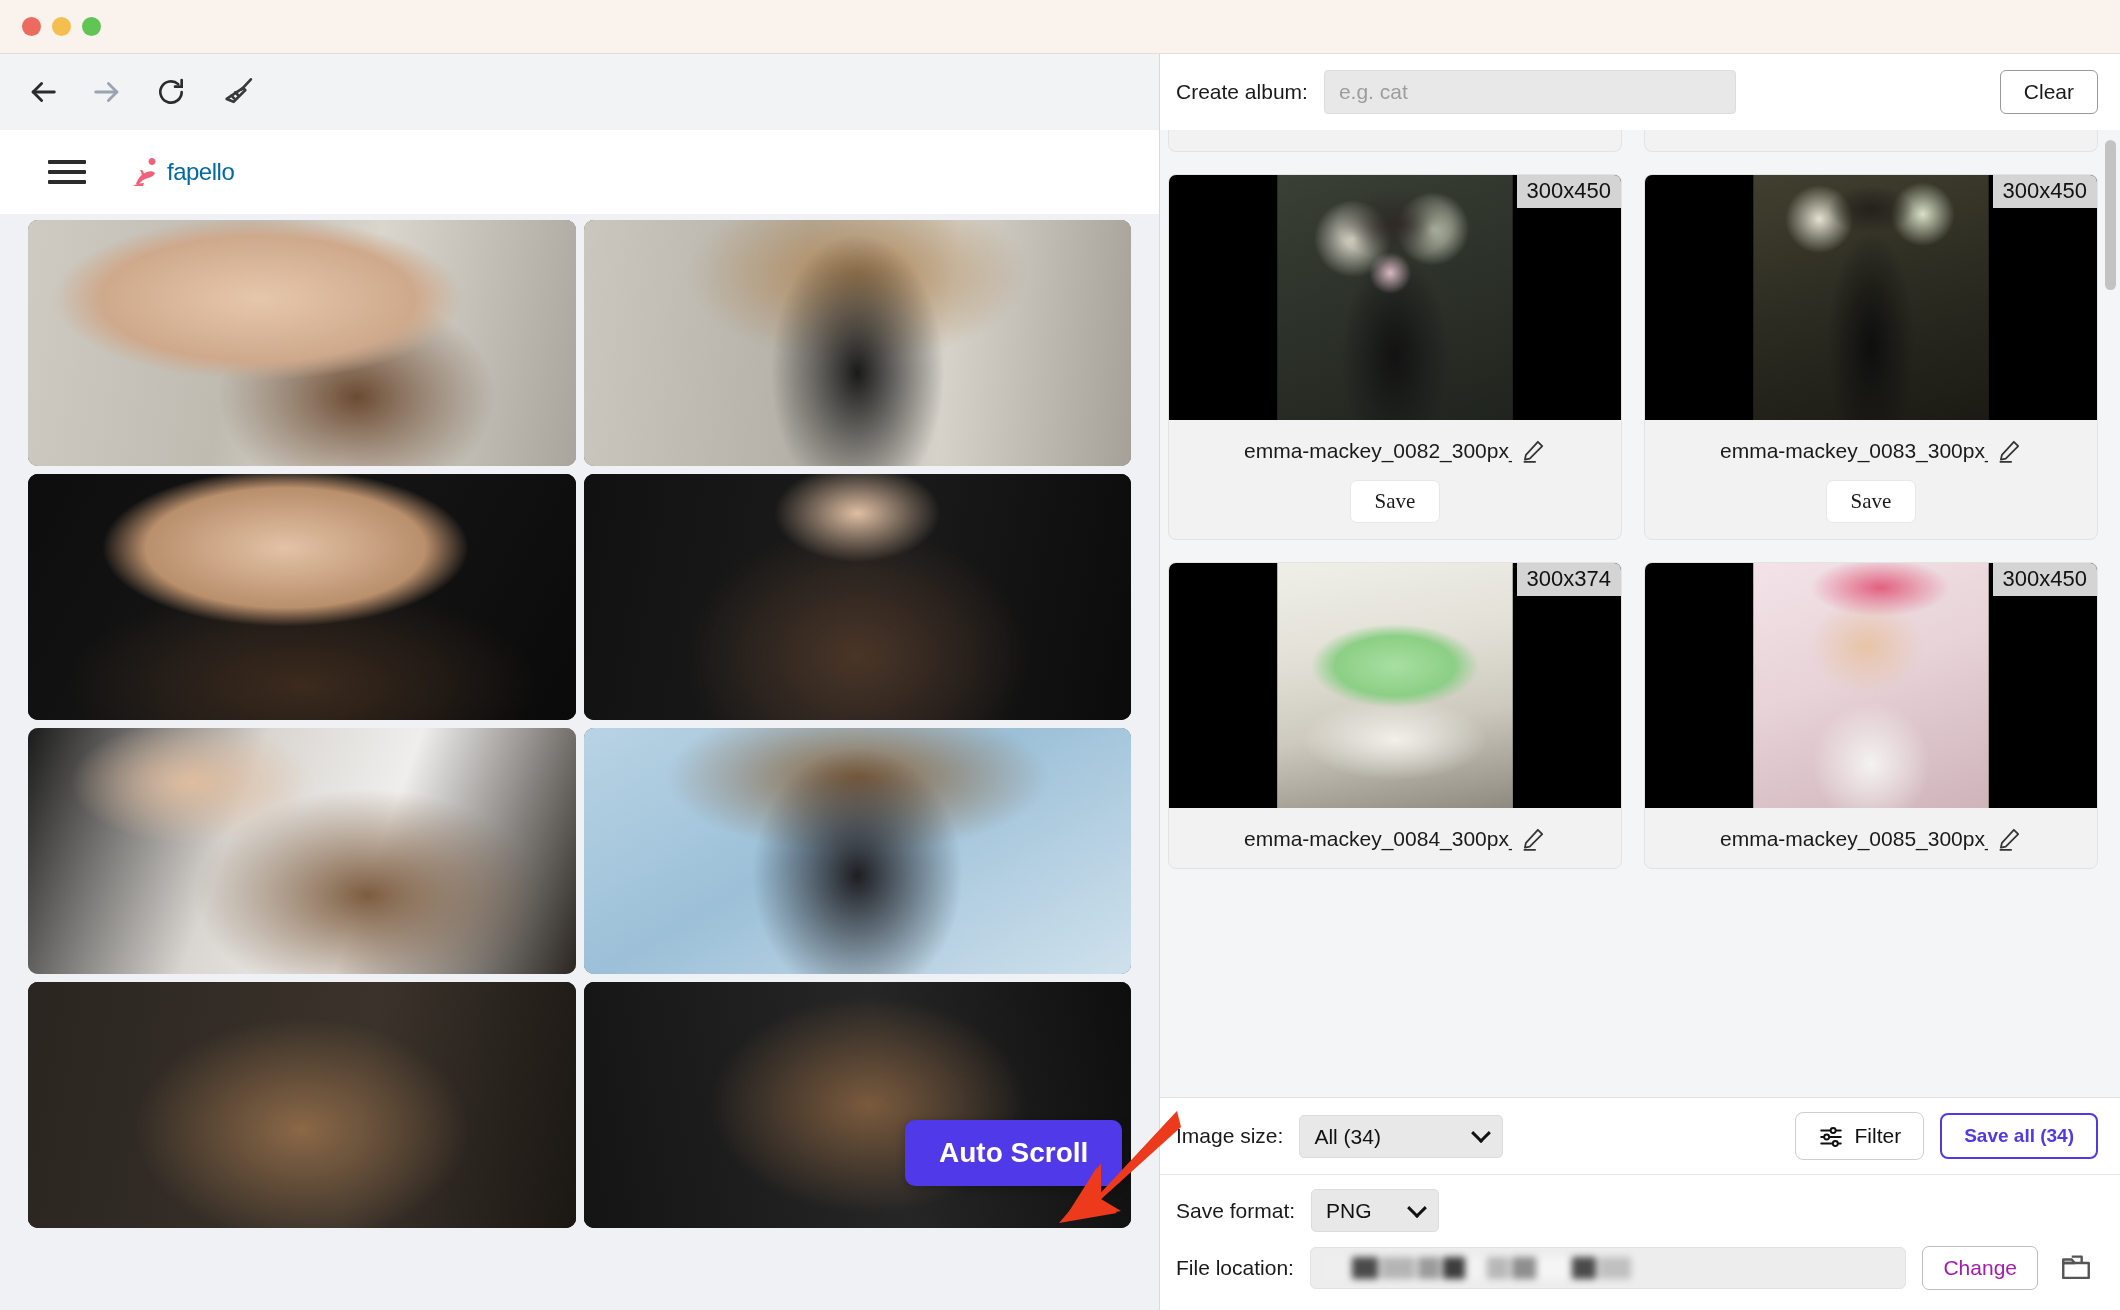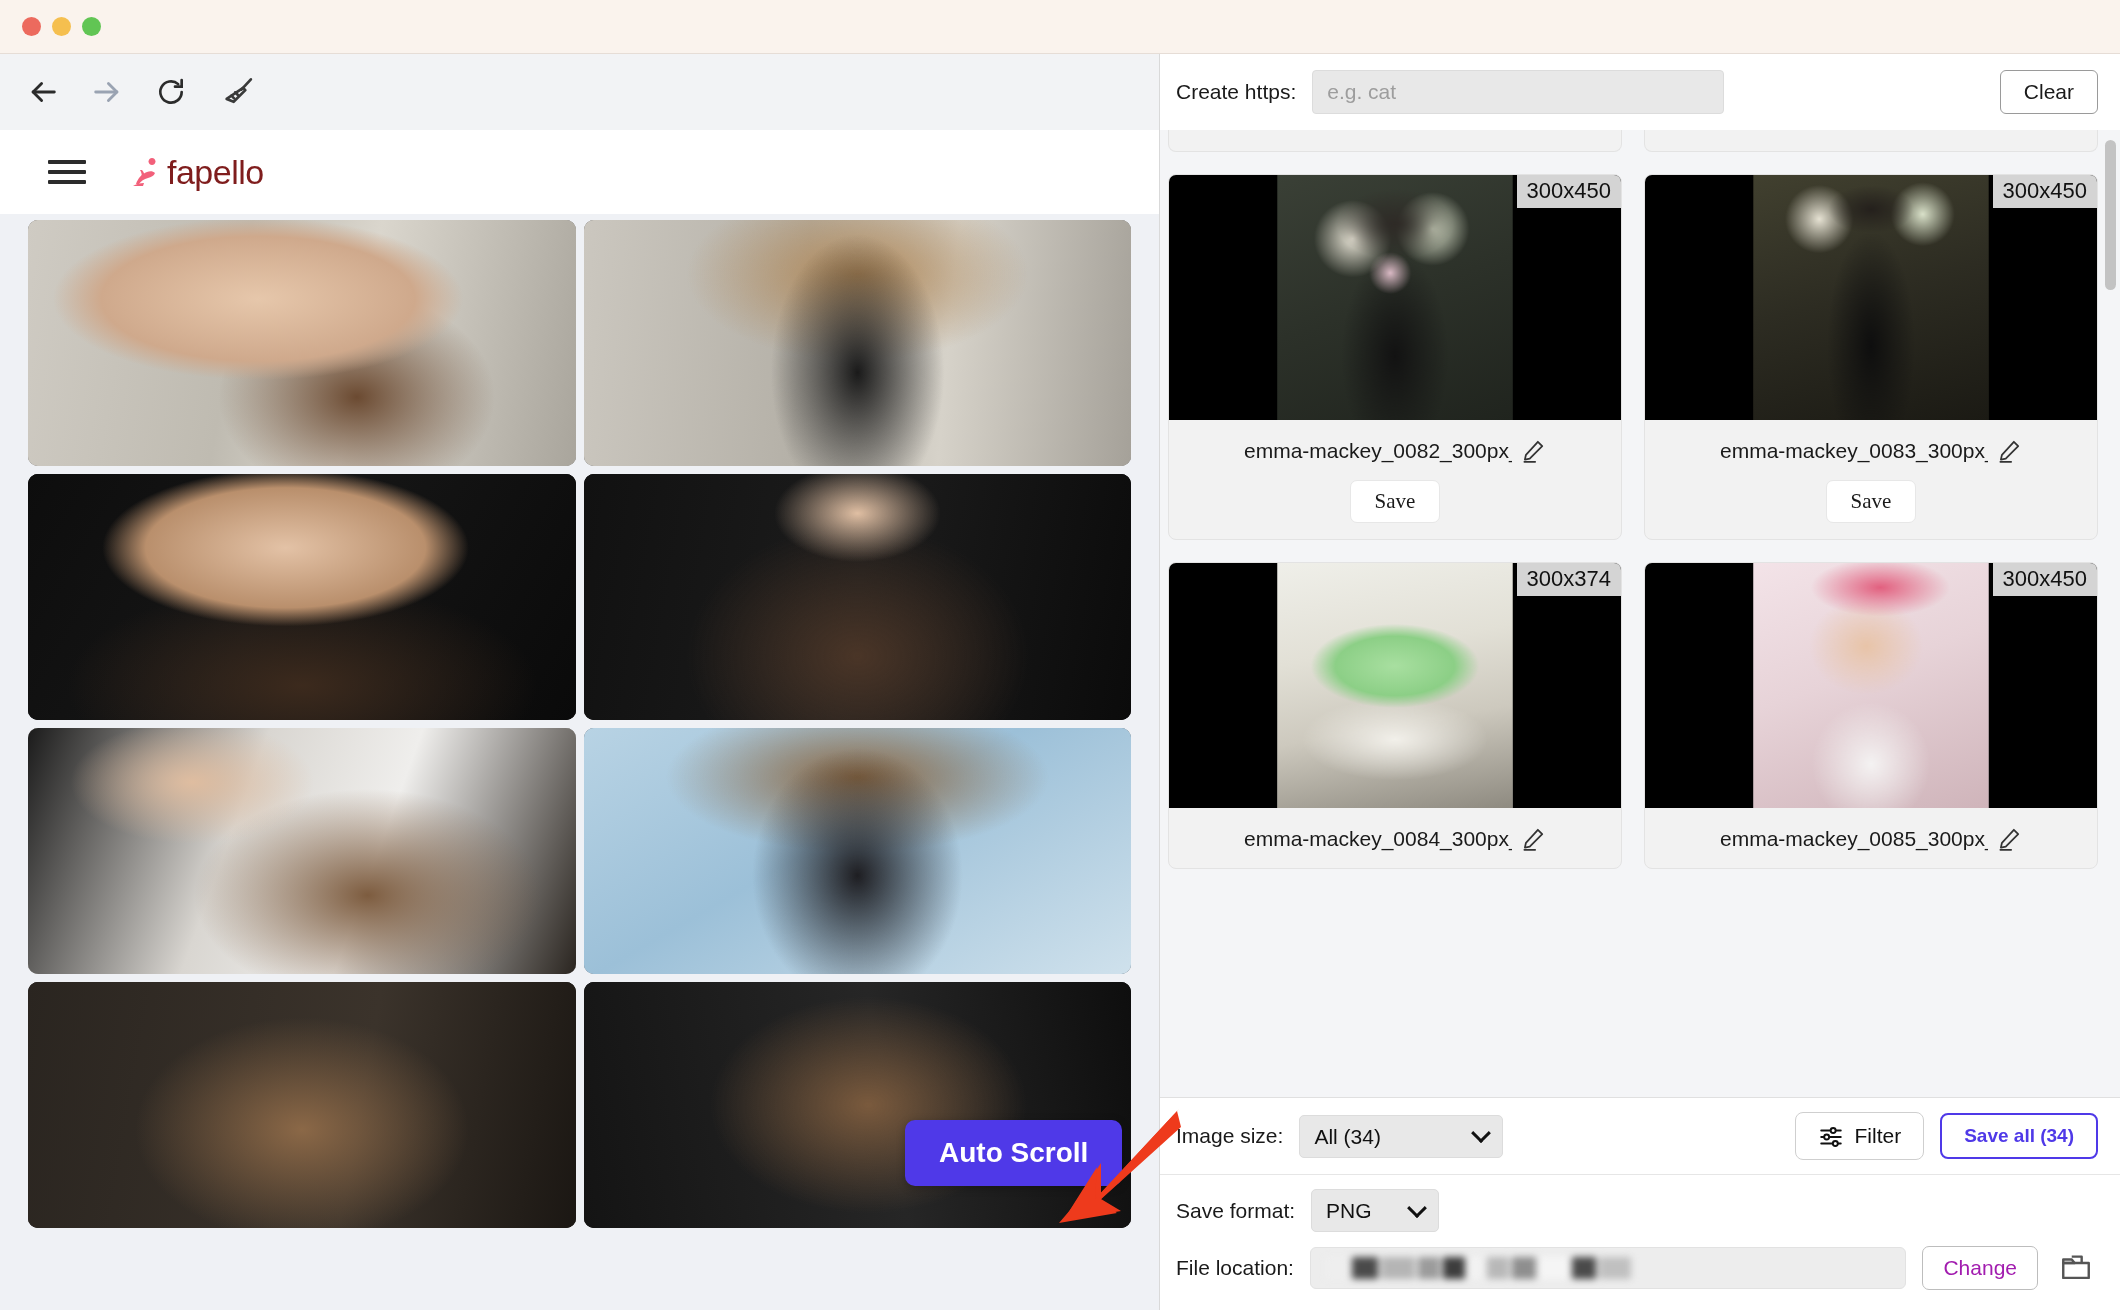--- a/index.html
+++ b/index.html
@@ -93,21 +93,21 @@
     height: 84px;
     background: #ffffff;
     display: flex; align-items: center;
     padding: 0 38px 0 48px;
     gap: 22px;
   }
   .hamburger { display: flex; flex-direction: column; gap: 6px; cursor: pointer; }
   .hamburger span { display: block; width: 38px; height: 4px; background: #2b2b2b; border-radius: 1px; }
   .brand { display: flex; align-items: center; gap: 3px; margin-left: 22px; }
   .brand-glyph { width: 34px; height: 36px; display: block; }
-  .brand-text { font-size: 34px; color: #7f1d1d; letter-spacing: -0.5px; }
+  .brand-text { font-size: 24px; color: #0369a1; letter-spacing: -0.5px; }
   .site-actions { margin-left: auto; display: flex; gap: 5px; align-items: center; }
   .sq-btn {
     border: none; border-radius: 10px; cursor: pointer;
     height: 62px;
     display: flex; align-items: center; justify-content: center;
     padding: 0 16px;
     font-size: 27px; font-weight: bold; color: #fff;
   }
   .sq-btn.search { width: 56px; background: #5bd39a; padding: 0; }
   .sq-btn.livesex { background: #e0499e; }
@@ -440,21 +440,21 @@
               linear-gradient(80deg,#141414 0%,#262626 55%,#0e0e0e 100%);
               background-color:#141414;"></div>
           </div>
         </div>
       </div>
     </div>
 
     <div class="panel">
 
       <div class="panel-top">
-        <span class="album-label">Create https:</span>
+        <span class="album-label">Create album:</span>
         <input class="album-input" type="text" placeholder="e.g. cat" style="">
         <button class="clear-btn">Clear</button>
       </div>
 
       <div class="cards-area">
         <div class="cards-grid">
           <div class="stub"></div>
           <div class="stub"></div>
 
           <div class="card">

